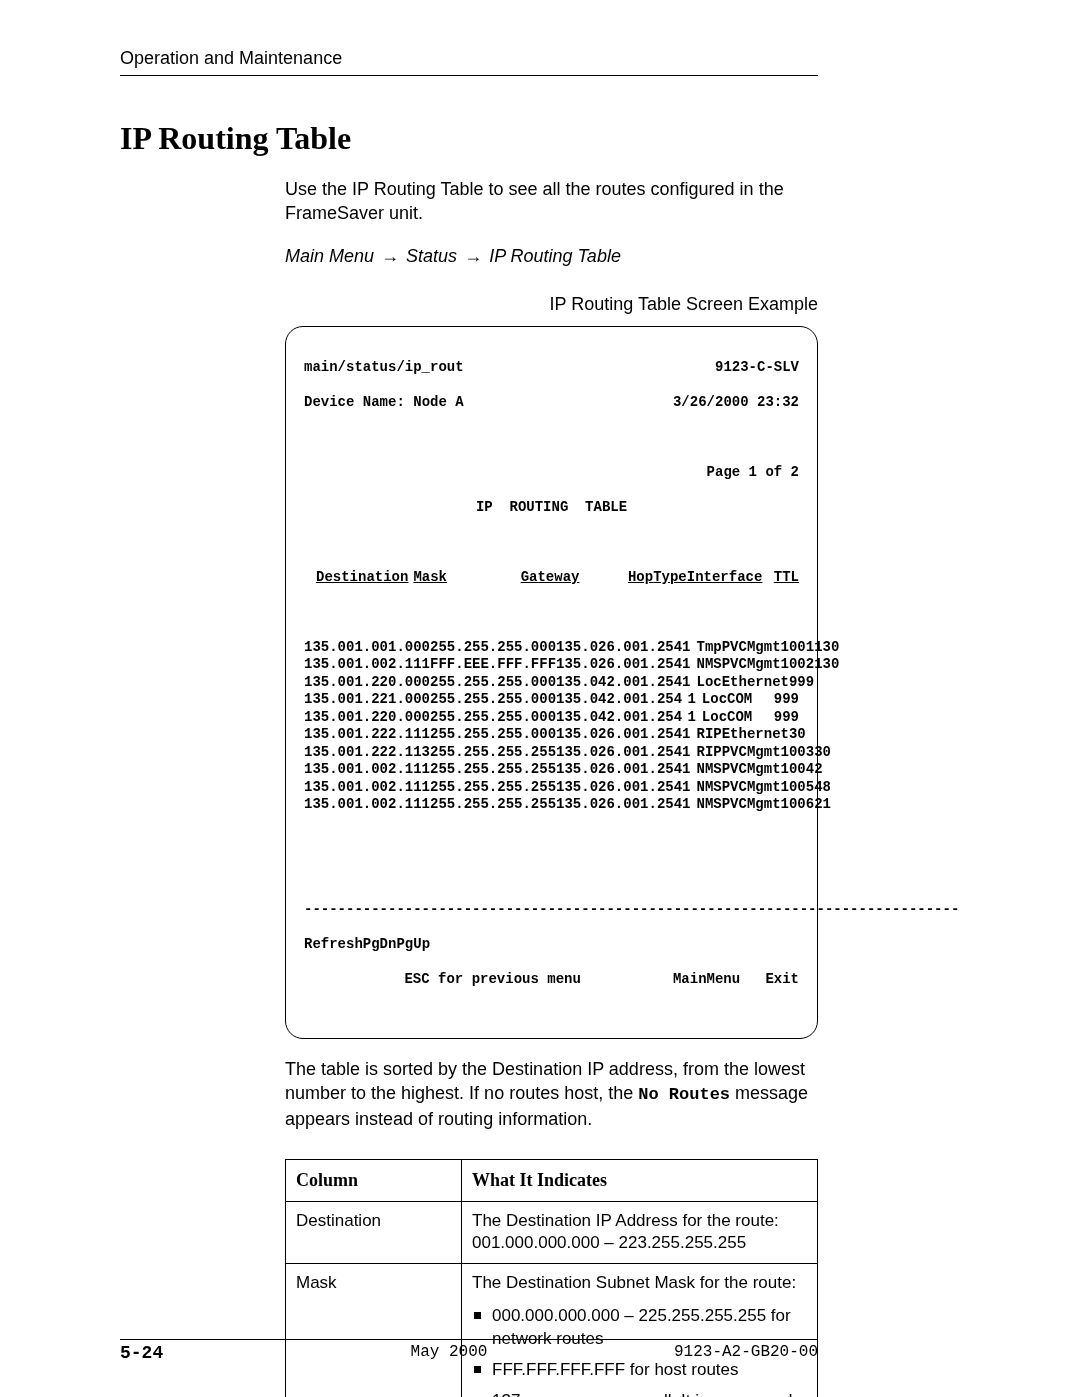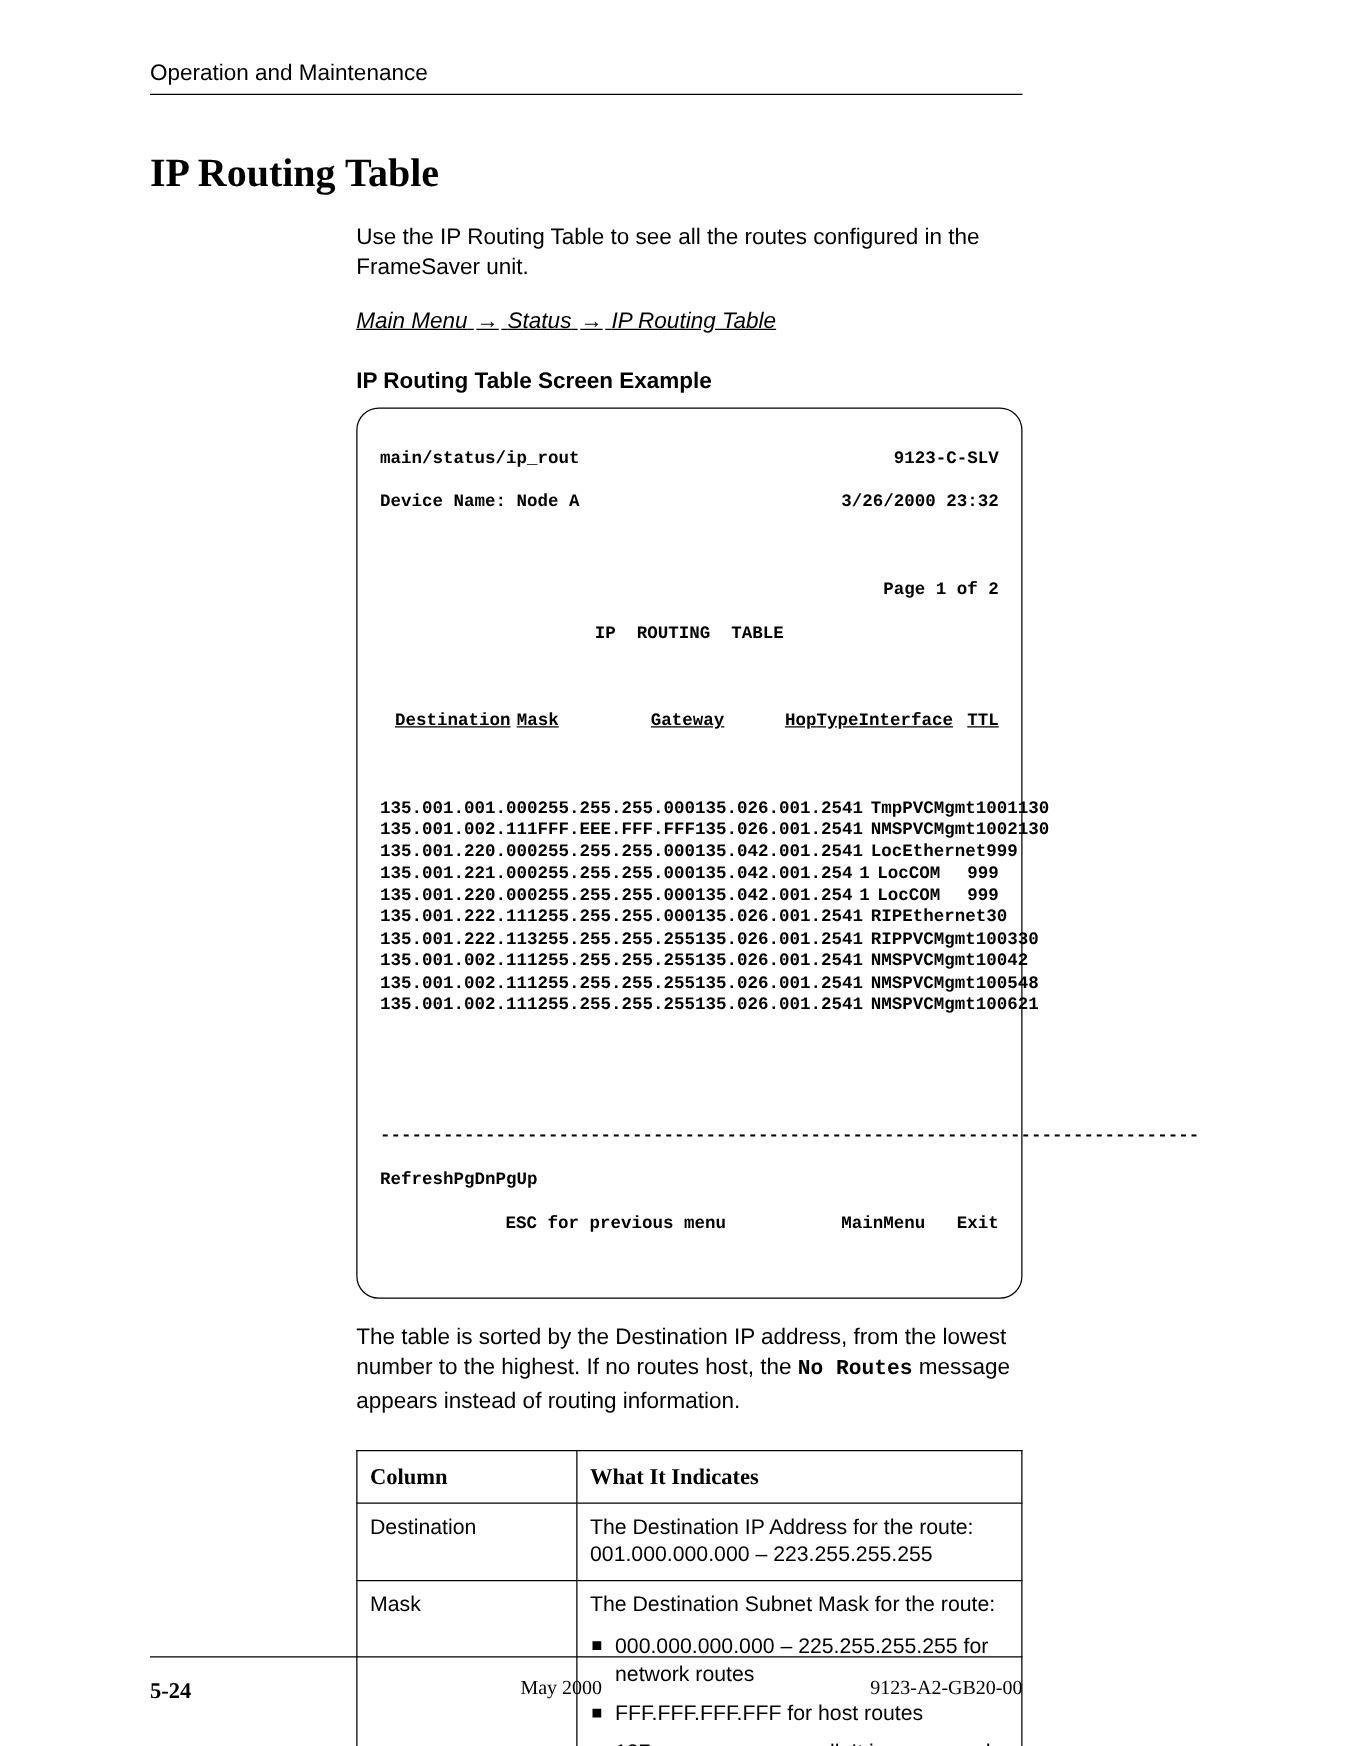--- a/index.html
+++ b/index.html
@@ -32,26 +32,26 @@
   .body-col {
     margin-left: 165px;
     font-family: Arial, Helvetica, sans-serif;
     font-size: 18px;
     line-height: 1.35;
   }
   .intro { margin: 0 0 18px 0; }
   .breadcrumb {
     font-style: italic;
     margin: 0 0 24px 0;
-    text-decoration: underline;
   }
   .arrow { font-style: normal; padding: 0 2px; }
   .screen-caption {
-    font-weight: bold;
+    font-weight: normal;
     margin: 0 0 10px 0;
+    text-align: right;
   }
   .terminal {
     border: 1.5px solid #000;
     border-radius: 18px;
     padding: 14px 18px 14px 18px;
     font-family: "Courier New", Courier, monospace;
     font-size: 14px;
     font-weight: bold;
     line-height: 1.25;
     white-space: pre;
@@ -121,23 +121,23 @@
     content: "";
     position: absolute;
     left: 2px; top: 7px;
     width: 7px; height: 7px;
     background: #000;
   }
   .footer {
     position: absolute;
     left: 120px; right: 90px; bottom: 34px;
     border-top: 1.5px solid #000;
-    padding-top: 16px;
+    padding-top: 3px;
     display: flex;
-    font-family: Liberation Serif, serif;
+    font-family: Liberation Mono, monospace;
     font-size: 16px;
   }
   .footer .pg {
     font-weight: bold;
     font-size: 18px;
     flex: 0 0 160px;
   }
   .footer .date {
     flex: 1 1 auto;
     text-align: center;

